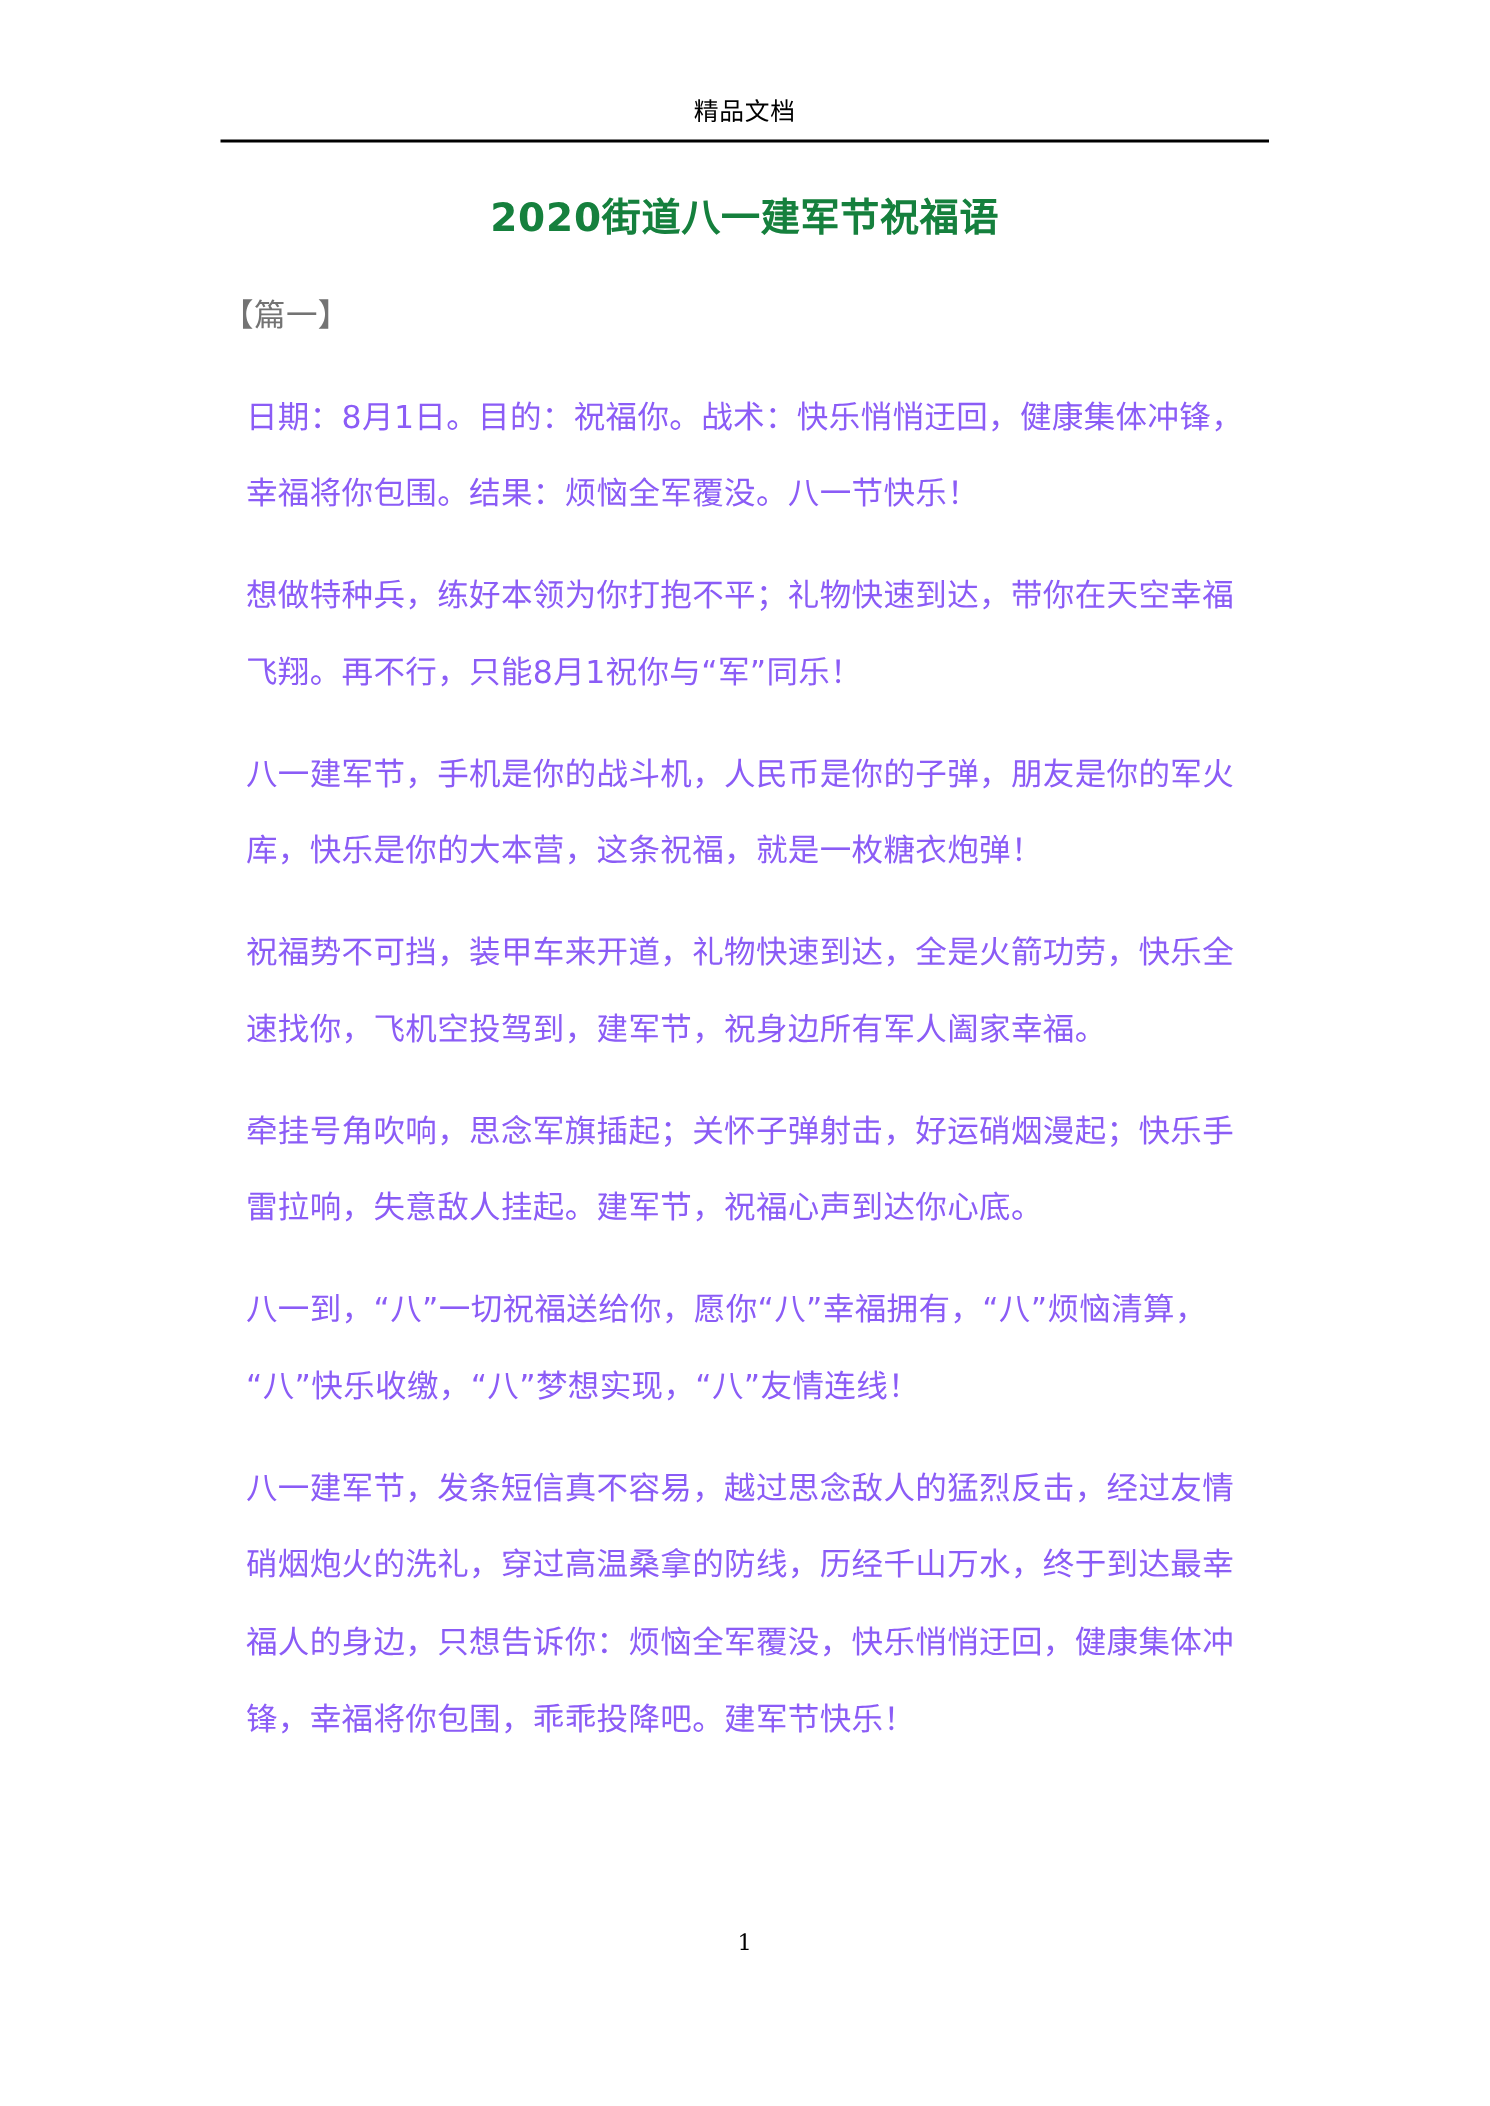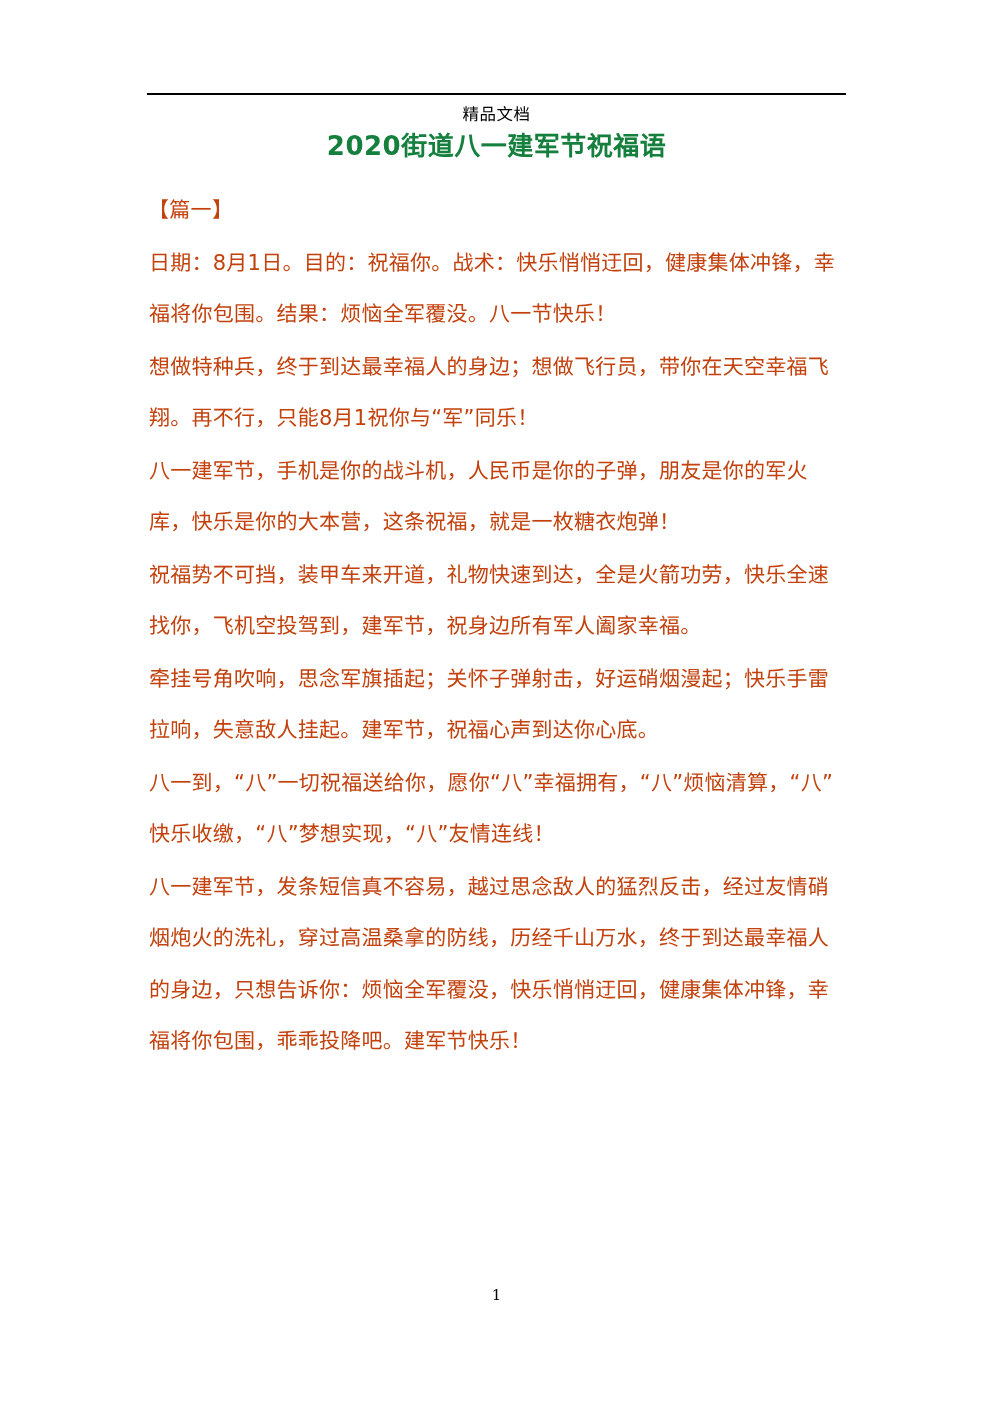--- a/index.html
+++ b/index.html
@@ -24,21 +24,20 @@
     box-sizing: border-box;
   }
 
   
   .page-header {
     position: absolute;
     left: 147px;
     top: 64px;
     width: 699px;
     text-align: center;
-    margin-top: 40px;
   }
   .page-header .header-text {
     display: inline-block;
     font-family: "DejaVu Sans", "Liberation Sans", sans-serif;
     font-size: 16.5px;
     line-height: 22px;
     letter-spacing: 0.5px;
     color: #000000;
     font-weight: 400;
   }
@@ -72,31 +71,31 @@
     position: absolute;
     left: 148px;
     top: 185px;
     width: 700px;
   }
   .section-label {
     font-size: 21px;
     line-height: 51.5px;
     font-weight: 400;
     letter-spacing: 0.3px;
-    color: #c2410c;
+    color: #737373;
     white-space: nowrap;
   }
   .para {
     font-size: 21px;
     line-height: 51.5px;
     letter-spacing: 0.25px;
-    color: #c2410c;
+    color: #8b5cf6;
     text-align: justify;
     text-justify: inter-ideograph;
-    margin: 1px;
+    margin: 16px;
   }
   .para.last-line-left {
     text-align: left;
   }
 
   
   .page-footer {
     position: absolute;
     left: 0;
     top: 1285px;
@@ -120,21 +119,21 @@
     <span class="header-text">精品文档</span>
   </div>
   <div class="header-rule"></div>
 
   <div class="doc-title" style="color: #15803d;">2020街道八一建军节祝福语</div>
 
   <div class="doc-body">
     <div class="section-label">【篇一】</div>
 
     <p class="para last-line-left">日期：8月1日。目的：祝福你。战术：快乐悄悄迂回，健康集体冲锋，幸福将你包围。结果：烦恼全军覆没。八一节快乐！</p>
-    <p class="para last-line-left">想做特种兵，终于到达最幸福人的身边；想做飞行员，带你在天空幸福飞翔。再不行，只能8月1祝你与“军”同乐！</p>
+    <p class="para last-line-left">想做特种兵，练好本领为你打抱不平；礼物快速到达，带你在天空幸福飞翔。再不行，只能8月1祝你与“军”同乐！</p>
     <p class="para last-line-left">八一建军节，手机是你的战斗机，人民币是你的子弹，朋友是你的军火库，快乐是你的大本营，这条祝福，就是一枚糖衣炮弹！</p>
     <p class="para last-line-left">祝福势不可挡，装甲车来开道，礼物快速到达，全是火箭功劳，快乐全速找你，飞机空投驾到，建军节，祝身边所有军人阖家幸福。</p>
     <p class="para last-line-left">牵挂号角吹响，思念军旗插起；关怀子弹射击，好运硝烟漫起；快乐手雷拉响，失意敌人挂起。建军节，祝福心声到达你心底。</p>
     <p class="para last-line-left">八一到，“八”一切祝福送给你，愿你“八”幸福拥有，“八”烦恼清算，“八”快乐收缴，“八”梦想实现，“八”友情连线！</p>
     <p class="para last-line-left">八一建军节，发条短信真不容易，越过思念敌人的猛烈反击，经过友情硝烟炮火的洗礼，穿过高温桑拿的防线，历经千山万水，终于到达最幸福人的身边，只想告诉你：烦恼全军覆没，快乐悄悄迂回，健康集体冲锋，幸福将你包围，乖乖投降吧。建军节快乐！</p>
   </div>
 
   <div class="page-footer">
     <span class="page-number">1</span>
   </div>

